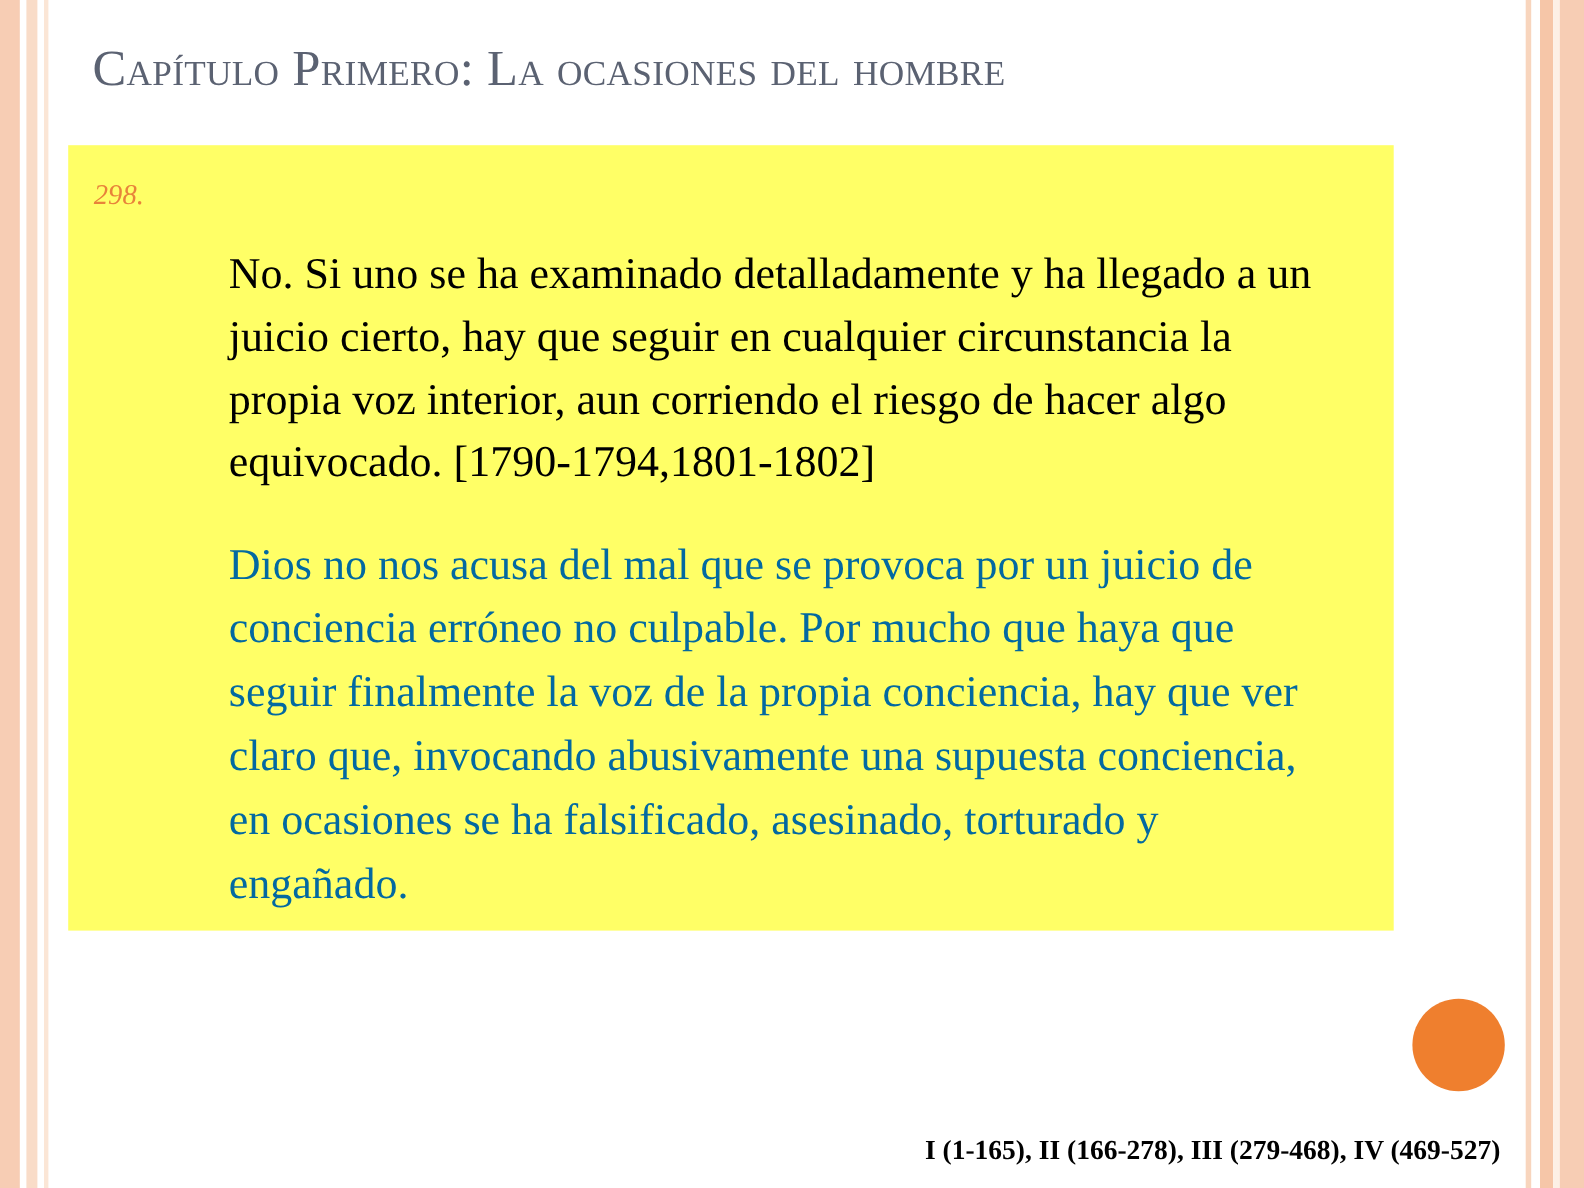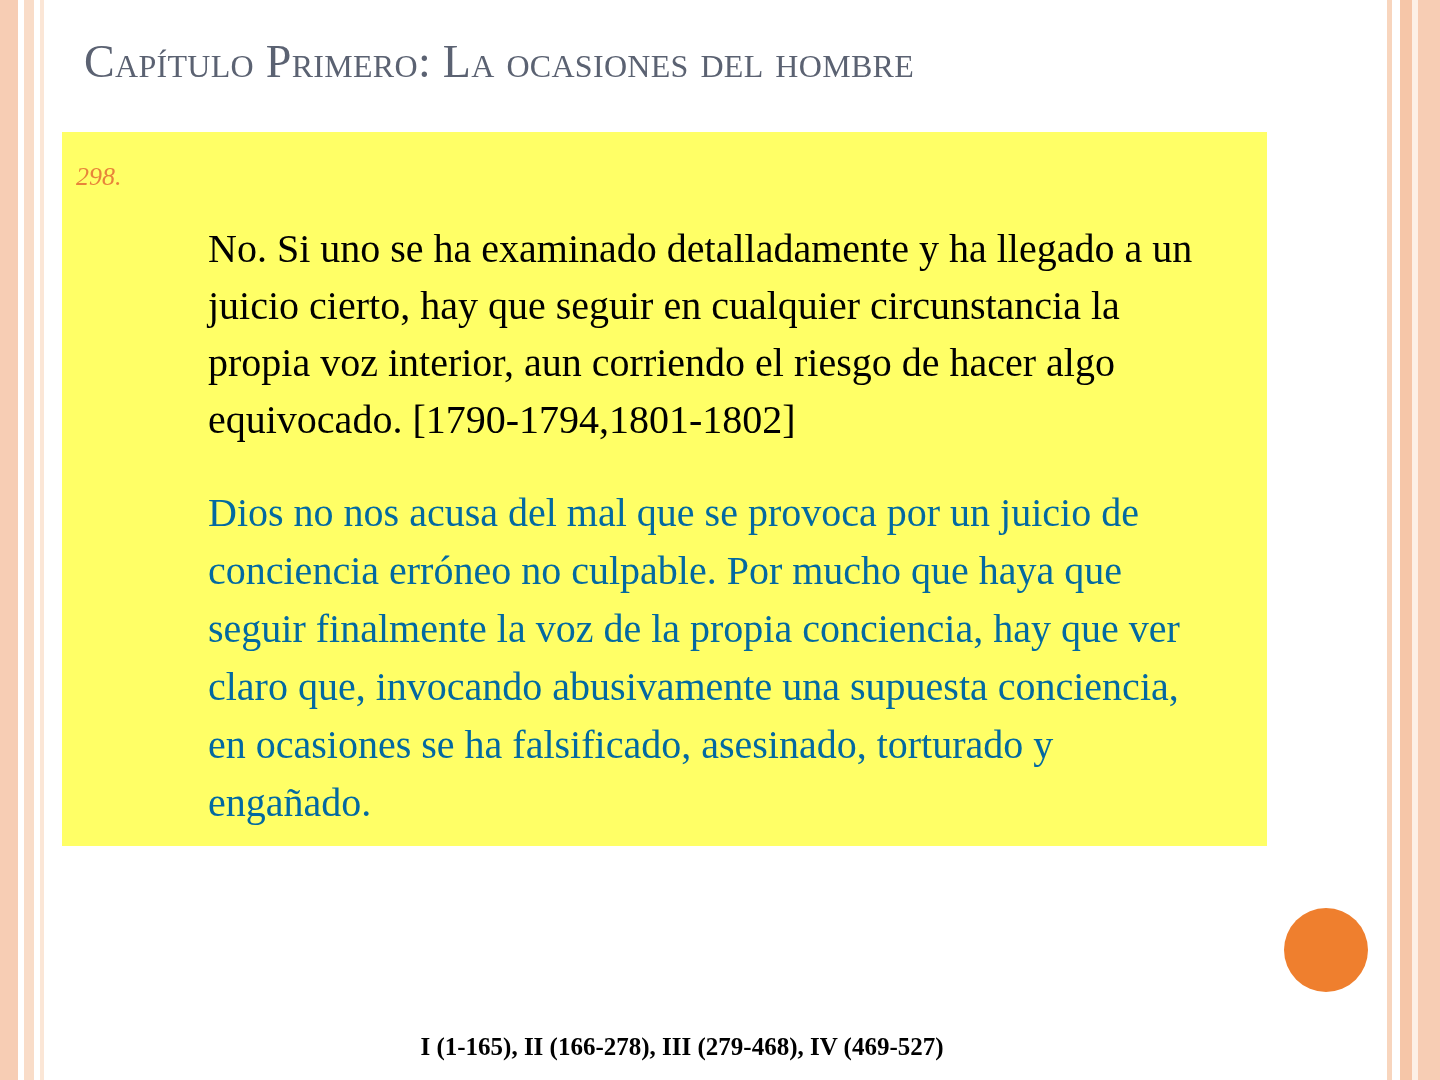--- a/index.html
+++ b/index.html
@@ -115,21 +115,21 @@
   }
   .q-number {
     flex: 0 0 auto;
     font-family: "Liberation Serif", serif;
     font-style: italic;
     font-size: 26px;
     line-height: 34px;
     color: #e8833a;
     padding-top: 12px;
     width: 68px;
-    text-align: left;
+    text-align: center;
     padding-right: 4px;
     box-sizing: border-box;
   }
   .q-text {
     flex: 1 1 auto;
     font-family: "Liberation Serif", serif;
     font-style: italic;
     font-weight: bold;
     font-size: 40px;
     line-height: 56px;
@@ -164,21 +164,21 @@
     border-radius: 50%;
     background: #ef7f2e;
   }
 
   
   .footer-note {
     position: absolute;
     left: 0;
     right: 0;
     bottom: 18px;
-    text-align: center;
+    text-align: right;
     font-family: "Liberation Serif", serif;
     font-weight: bold;
     font-size: 25px;
     line-height: 30px;
     color: #000000;
     padding-right: 76px;
   }
 </style>
 </head>
 <body>

